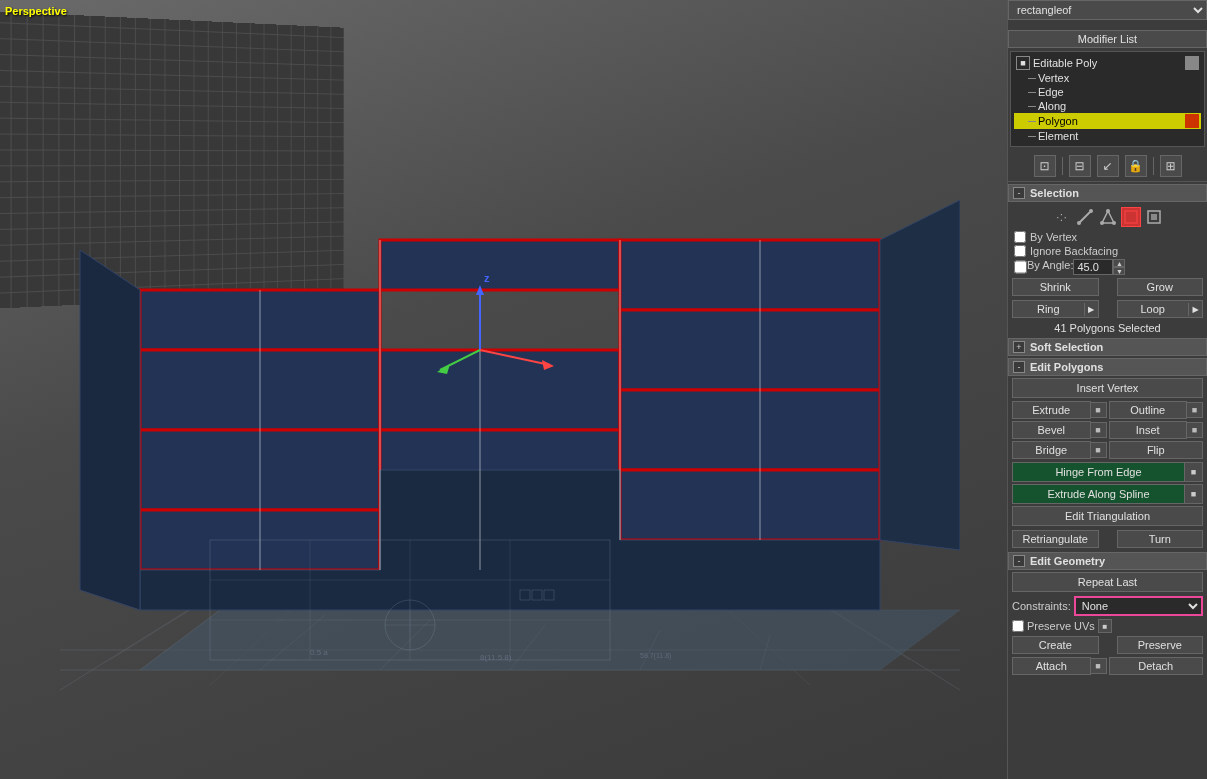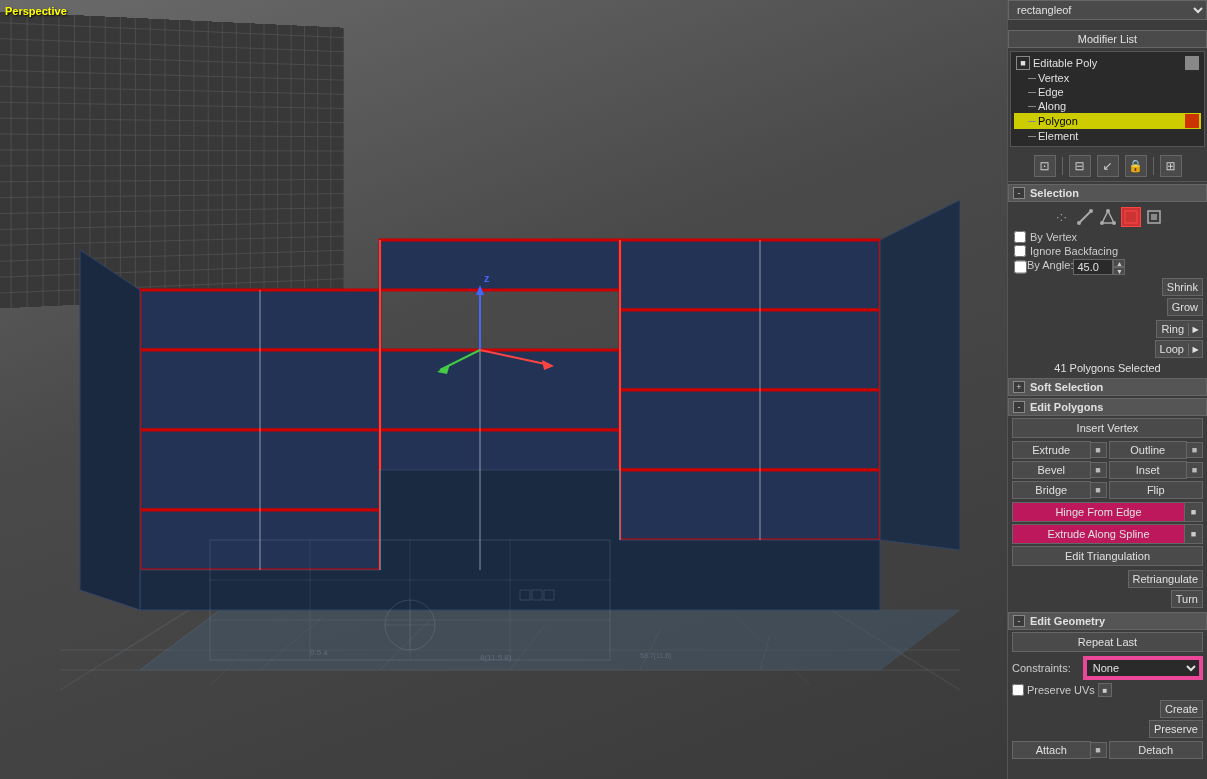--- a/index.html
+++ b/index.html
@@ -295,24 +295,23 @@
       display: flex;
       align-items: center;
       justify-content: center;
       font-size: 7px;
       line-height: 1;
     }
 
     
     .two-btn-row {
       display: flex;
-      align-items: flex-end;
+      align-items: flex-start;
       padding: 2px 4px;
-      gap: 2px;
-      flex-direction: column;
+      gap: 18px;
     }
 
     .half-btn {
       flex: 1;
       background: #4a4a4a;
       border: 1px solid #666;
       color: #e0e0e0;
       padding: 2px 4px;
       font-size: 11px;
       cursor: pointer;
@@ -369,21 +368,21 @@
 
     .full-btn-with-arrow {
       display: flex;
       align-items: stretch;
       margin: 2px 4px;
       border: 1px solid #666;
     }
 
     .full-btn-with-arrow .main-part {
       flex: 1;
-      background: #be185d;
+      background: #14532d;
       color: #e0e0e0;
       padding: 3px 4px;
       font-size: 11px;
       cursor: pointer;
       text-align: center;
       display: flex;
       align-items: center;
       justify-content: center;
     }
 
@@ -437,21 +436,21 @@
       font-size: 9px;
       color: #bbb;
       padding: 2px 1px;
     }
 
     
     .constraints-row {
       display: flex;
       align-items: center;
       padding: 2px 4px;
-      gap: 12px;
+      gap: 3px;
       font-size: 11px;
       color: #ccc;
     }
 
     .constraints-row select {
       background: #2a2a2a;
       border: 1px solid #666;
       color: #e0e0e0;
       font-size: 11px;
       padding: 1px 2px;
@@ -823,21 +822,21 @@
     <div class="minus-btn">-</div>
     <span>Edit Geometry</span>
   </div>
 
   
   <div class="full-btn">Repeat Last</div>
 
   
   <div class="constraints-row">
     <span>Constraints:</span>
-    <select style="flex:1; background:#2a2a2a; border:4px solid #ec4899; color:#e0e0e0; font-size:11px;">
+    <select style="flex:1; background:#2a2a2a; border:2px solid #ec4899; color:#e0e0e0; font-size:11px;">
       <option>None</option>
       <option>Edge</option>
       <option>Face</option>
       <option>Normal</option>
     </select>
   </div>
 
   
   <div class="preserve-row">
     <input type="checkbox" id="cb-preserve" style="">

